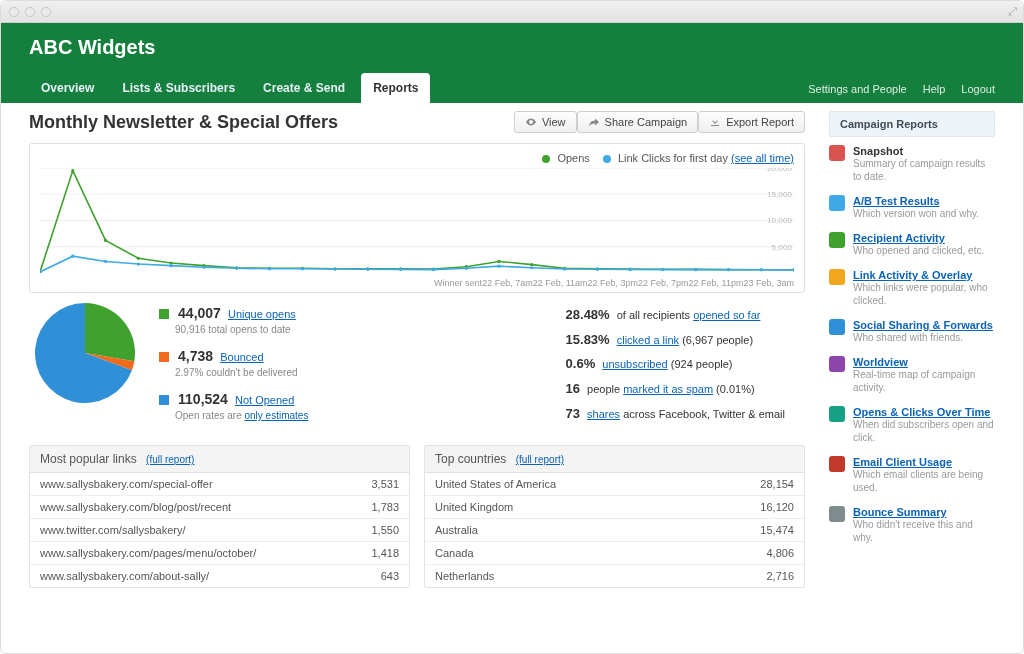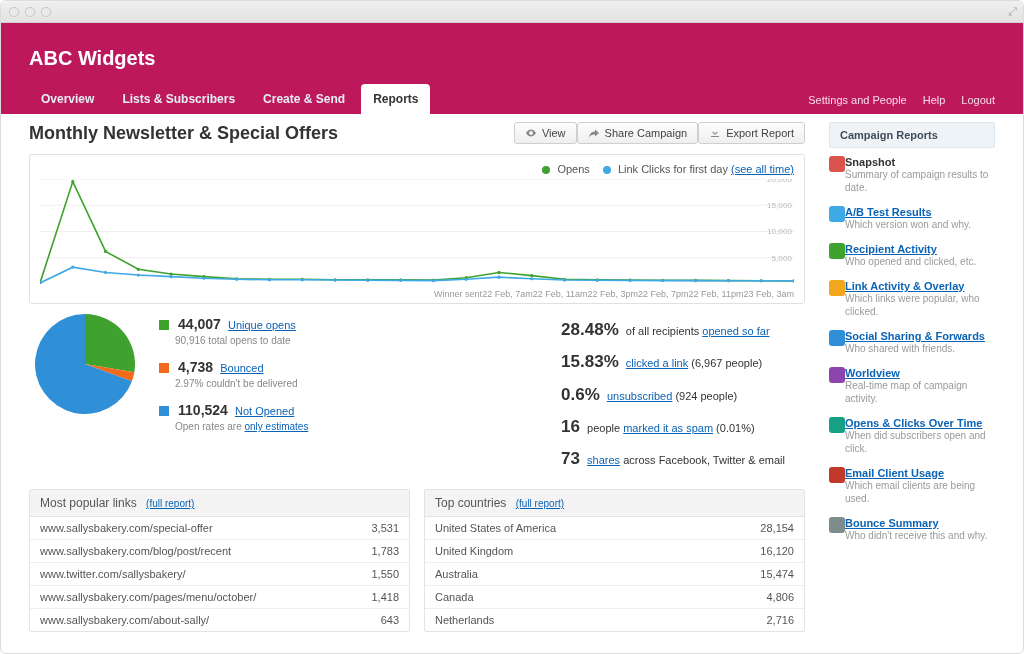--- a/index.html
+++ b/index.html
@@ -3,21 +3,21 @@
 <meta charset="utf-8">
 <style>
   * { box-sizing: border-box; margin: 0; padding: 0; }
   body { font-family: "Helvetica Neue", Arial, sans-serif; font-size: 12px; color:#333; background:#fff; }
   
   .browser-chrome { height:22px; background:linear-gradient(#f0f0f0,#e2e2e2); border-bottom:1px solid #d0d0d0; display:flex; align-items:center; padding:0 8px; border-radius:6px 6px 0 0;}
   .wbtn{width:10px;height:10px;border-radius:50%;margin-right:6px;border:1px solid rgba(0,0,0,.15);background:#eaeaea;}
   .app{border:1px solid #dcdcdc; border-radius:6px; overflow:hidden; width:1024px; height:654px; position:relative;}
   .expand-icon{position:absolute; right:6px; top:4px; color:#aaa;font-size:11px;}
   
-  .header{background:#be185d;color:#fff;padding:24px 28px 0 28px;}
+  .header{background:#15803d;color:#fff;padding:13px 28px 0 28px;}
   .brand{font-size:20px;font-weight:bold;padding-bottom:14px;}
   .nav{display:flex;align-items:flex-end;justify-content:space-between;}
   .tabs{display:flex;}
   .tab{padding:8px 12px;font-weight:bold;color:#e6eef7;font-size:12px;margin-right:4px;cursor:pointer;border-radius:4px 4px 0 0;}
   .tab.active{background:#fff;color:#333;}
   .navright{display:flex;gap:16px;font-size:11px;padding-bottom:8px;}
   .navright span{opacity:.85;cursor:pointer;}
   
   .page{display:flex;padding:8px 28px 20px 28px;gap:24px;height:calc(100% - 22px - 90px);overflow:hidden;}
   .main{flex:1;}
@@ -37,32 +37,32 @@
   
   .stats{display:flex;gap:24px;margin:8px 0 14px 0;}
   .pie{width:100px;height:100px;flex-shrink:0;margin-left:6px;}
   .legend-col{font-size:11px;line-height:1.45;}
   .legend-item{margin-bottom:8px;}
   .sw{display:inline-block;width:10px;height:10px;margin-right:6px;vertical-align:-1px;}
   .num{font-weight:bold;font-size:14px;margin-right:4px;}
   .lk{color:#0b63b5;text-decoration:underline;cursor:pointer;}
   .sub{color:#888;font-size:10px;margin-left:16px;display:block;}
   .metrics{font-size:11px;line-height:1.9;margin-left:auto;margin-right:20px;}
-  .metrics .n{font-weight:bold;font-size:17px;margin-right:4px;}
+  .metrics .n{font-weight:bold;font-size:13px;margin-right:4px;}
   
   .tables{display:flex;gap:14px;}
   .panel{flex:1;border:1px solid #e3e3e3;border-radius:2px;}
   .panel-h{background:#f4f4f4;border-bottom:1px solid #e2e2e2;padding:6px 10px;font-size:12px;color:#555;}
   .panel-h .lk{font-size:10px;margin-left:6px;}
   .row{display:flex;justify-content:space-between;padding:5px 10px;border-bottom:1px solid #eee;font-size:11px;color:#555;}
   .row:last-child{border-bottom:none;}
   
   .sidebar{width:166px;flex-shrink:0;font-size:11px;}
   .side-h{background:#eef3f7;border:1px solid #dfe7ee;padding:6px 10px;font-weight:bold;color:#3f4c5a;margin-bottom:8px;border-radius:2px;}
-  .side-item{display:flex;margin-bottom:12px;}
+  .side-item{display:flex;gap:8px;margin-bottom:12px;}
   .si-ico{width:16px;height:16px;flex-shrink:0;border-radius:3px;}
   .si-title{color:#0b63b5;text-decoration:underline;font-weight:bold;cursor:pointer;display:block;}
   .si-desc{color:#9a9a9a;font-size:10px;line-height:1.3;}
   a{color:#0b63b5;}
 </style>
 </head>
 <body>
 
 <div class="app">
 

